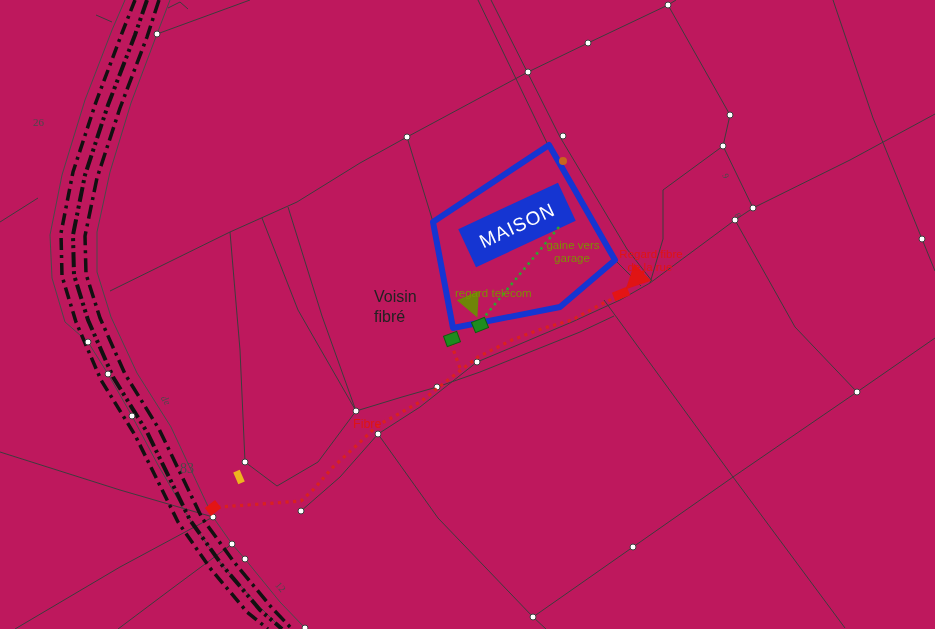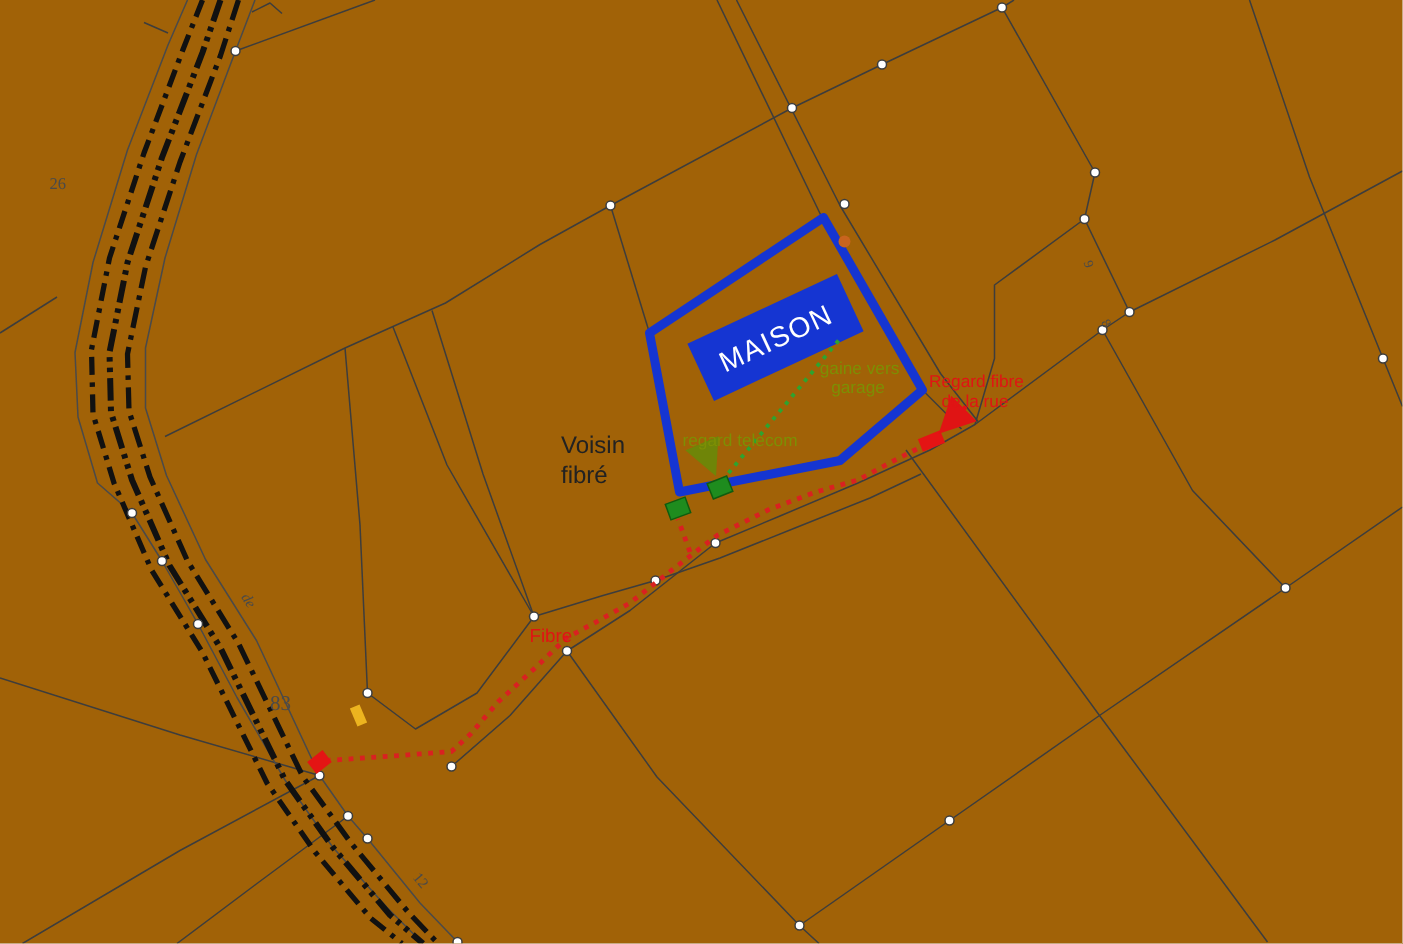--- a/index.html
+++ b/index.html
@@ -1,17 +1,17 @@
 <!DOCTYPE html>
 <html><head>
 <meta charset="utf-8">
 <style>
   html,body{margin:0;padding:0;background:#e8e8e8;}
   .map-wrap{
-    width:935px;height:629px;position:relative;background:#a16207;
+    width:935px;height:629px;position:relative;background:#be185d;
     font-family:"Liberation Sans", sans-serif;overflow:hidden;
   }
   svg{display:block}
   
   .parcel{stroke:#3d3d3d;stroke-width:1;fill:none;stroke-linejoin:round;}
   .roadedge{stroke:#4a4a4a;stroke-width:1;fill:none;stroke-linejoin:round;}
   .roadmark{stroke:#111;fill:none;stroke-linejoin:round;}
   .vertex{fill:#fff;stroke:#3d3d3d;stroke-width:1;}
   .blue-bound{stroke:#1535d2;stroke-width:6;fill:none;stroke-linejoin:round;}
   .house-rect{fill:#1535d2;}

